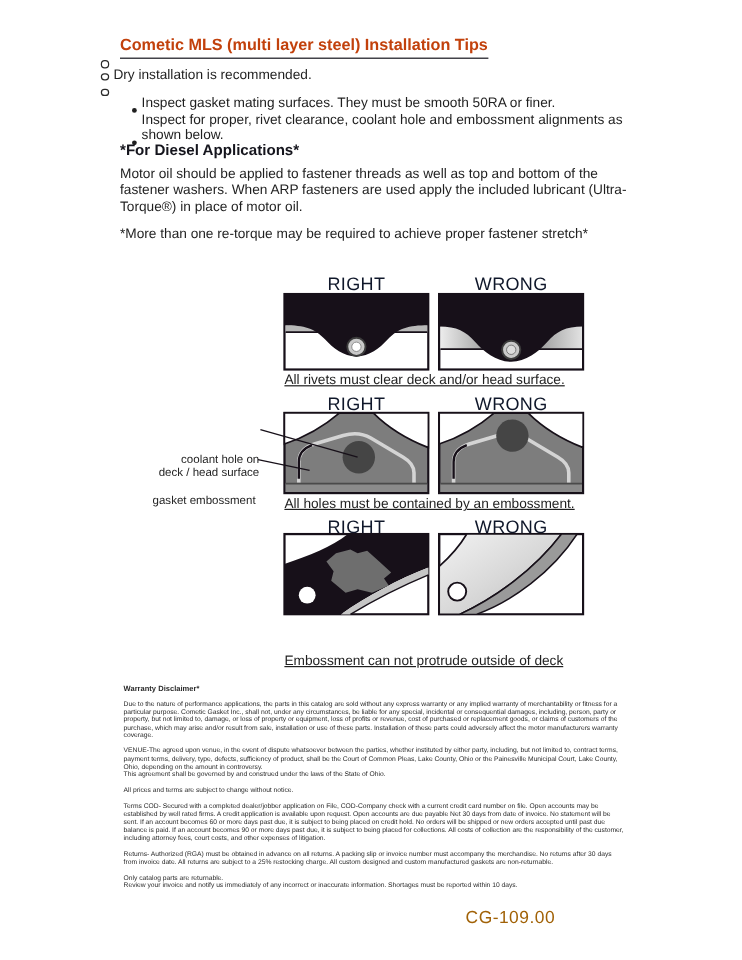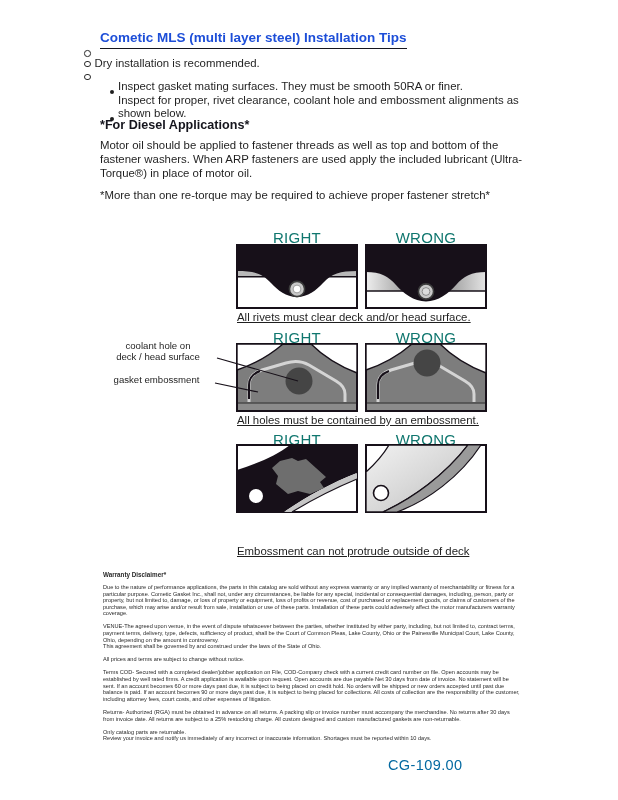--- a/index.html
+++ b/index.html
@@ -1,46 +1,46 @@
 <!DOCTYPE html>
 <html><head>
 <meta charset="utf-8">
 <style>
   html,body{margin:0;padding:0;background:#ffffff;}
   body{width:618px;height:800px;position:relative;overflow:hidden;
        font-family:"Liberation Sans", sans-serif;color:#1f1f1f;}
   .abs{position:absolute;}
   
-  .title{left:100px;top:21px;font-size:13.5px;font-weight:bold;color:#1d4ed8;
+  .title{left:100px;top:21px;font-size:13.5px;font-weight:bold;color:#c2410c;
          border-bottom:1.6px solid #15151d;padding-bottom:3px;display:inline-block;}
   
   .bullets{left:84px;top:46px;font-size:11.4px;line-height:13.4px;width:460px;}
   .b-row{display:flex;align-items:flex-start;}
   .b-row.sub{margin-left:26px;align-items:flex-end;}
   .o-marker{width:4.5px;height:4.5px;border:1px solid #2a2a2a;border-radius:50%;
             display:inline-block;margin:4px 4px 0 0;flex:0 0 auto;}
   .d-marker{width:4px;height:4px;background:#1f1f1f;border-radius:50%;
             display:inline-block;margin:4.5px 4px 0 0;flex:0 0 auto;}
   
   .diesel{left:100px;top:118px;width:428px;}
   .diesel h2{font-size:12.6px;font-weight:bold;margin:0 0 7px 0;color:#15151d;}
   .diesel p{font-size:11.4px;line-height:13.8px;margin:0 0 9px 0;}
   
-  .dg-label{width:122px;text-align:center;font-size:15px;letter-spacing:0.3px;color:#0f766e;}
+  .dg-label{width:122px;text-align:center;font-size:15px;letter-spacing:0.3px;color:#0f172a;}
   .dg-caption{font-size:11.4px;line-height:12px;color:#1f1f1f;white-space:nowrap;text-decoration:underline;}
   .panel{display:block;}
-  .ann{font-size:9.6px;line-height:10.6px;color:#1f1f1f;text-align:center;}
+  .ann{font-size:9.6px;line-height:10.6px;color:#1f1f1f;text-align:right;margin-top:38px;}
   .leader{z-index:5;pointer-events:none;}
   
   .warranty{left:103px;top:571px;width:419px;color:#2a2a2a;}
   .warranty h3{font-size:6.3px;font-weight:bold;margin:0 0 6px 0;}
   .warranty p{font-size:5.6px;line-height:6.6px;margin:0 0 6.5px 0;}
   .warranty p.nogap{margin-bottom:0;}
   
-  .page-code{left:388px;top:757px;font-size:14.5px;letter-spacing:0.4px;color:#0369a1;}
+  .page-code{left:388px;top:757px;font-size:14.5px;letter-spacing:0.4px;color:#a16207;}
 </style>
 </head>
 <body>
 
 <div>
 
   <h1 class="abs title">Cometic MLS (multi layer steel) Installation Tips</h1>
 
   <div class="abs bullets">
     <div class="b-row">

